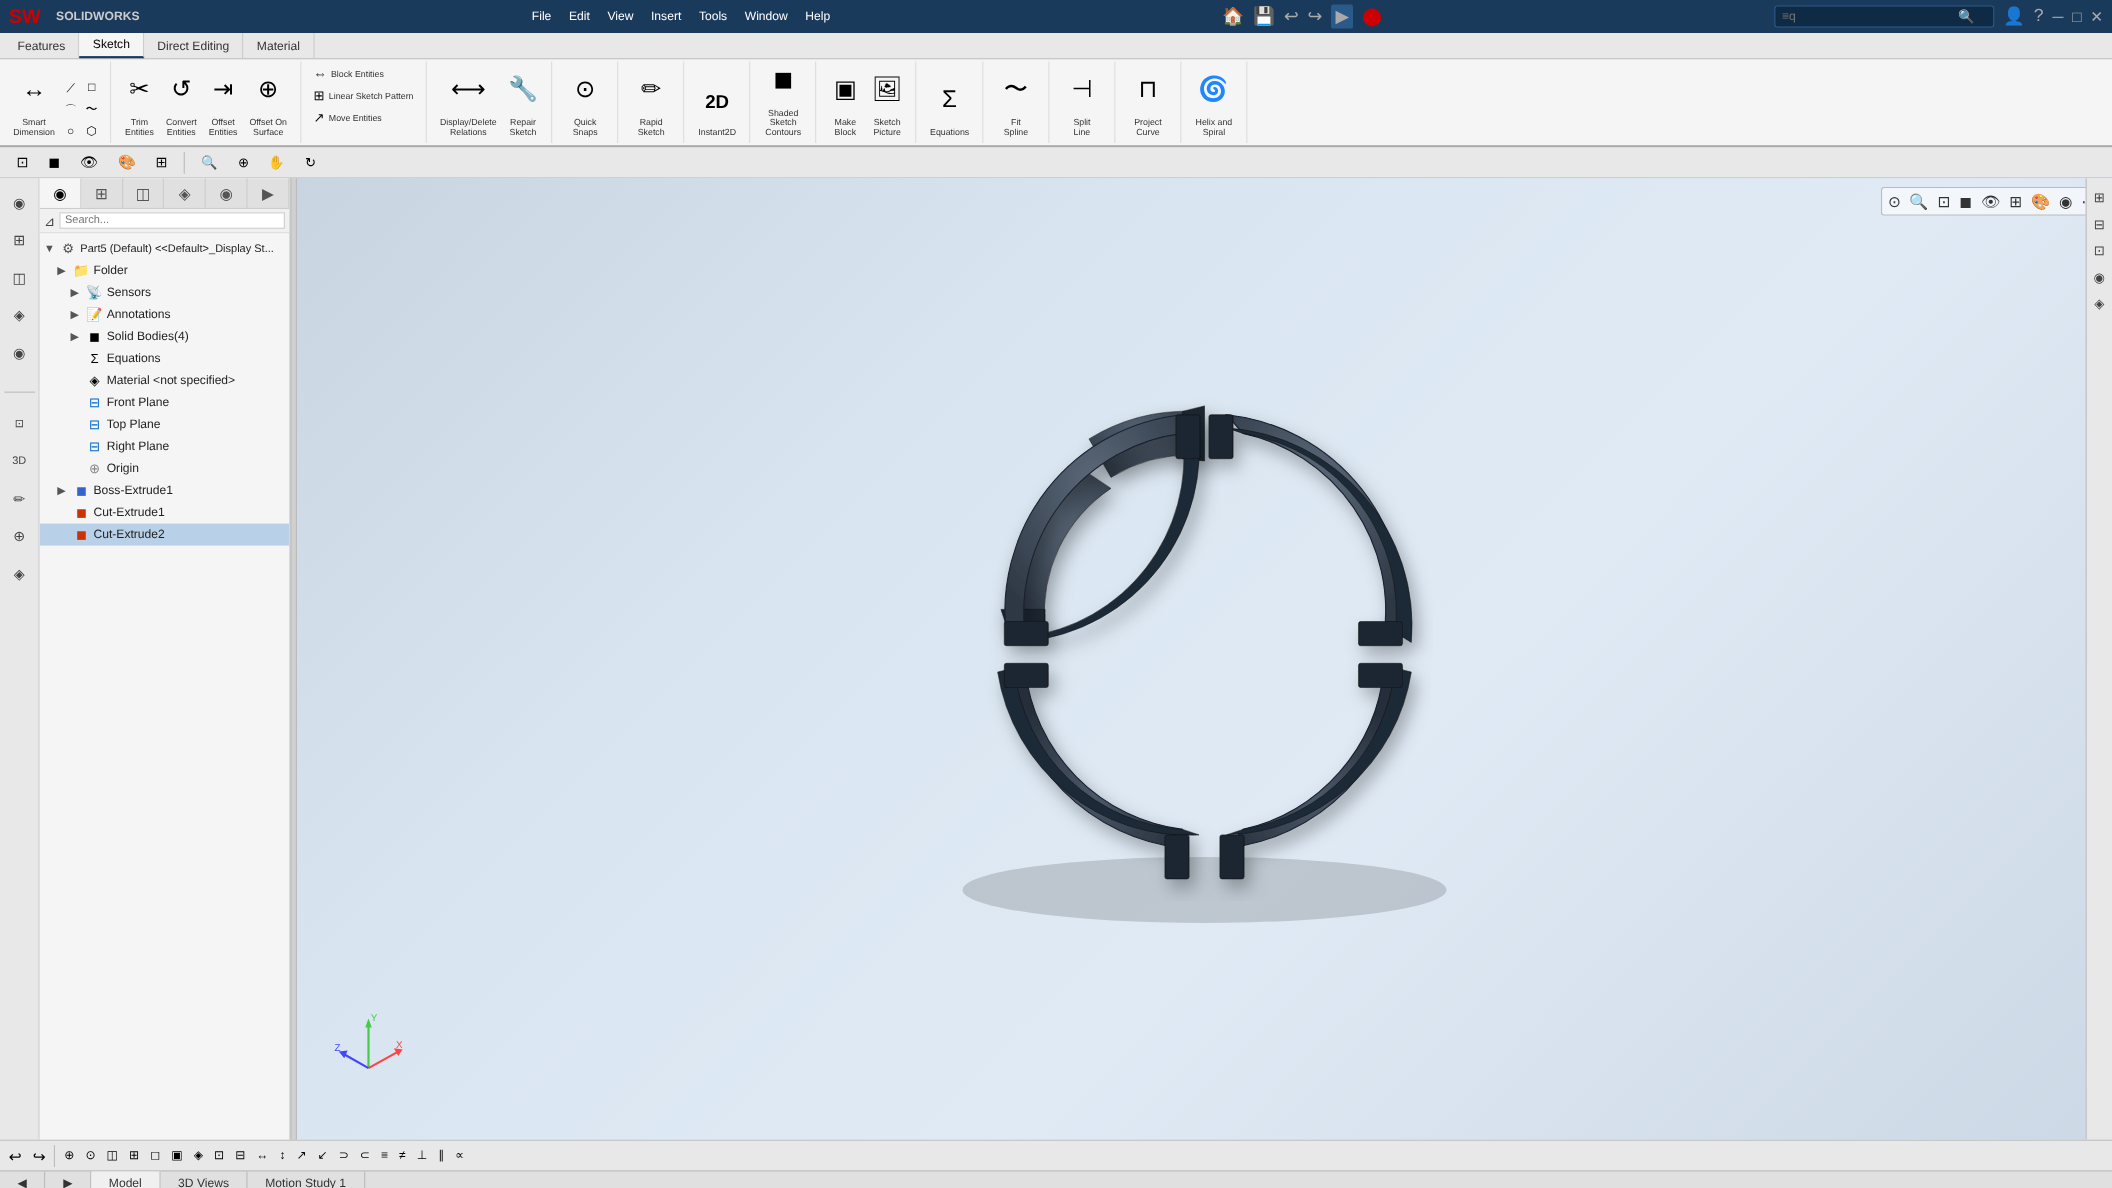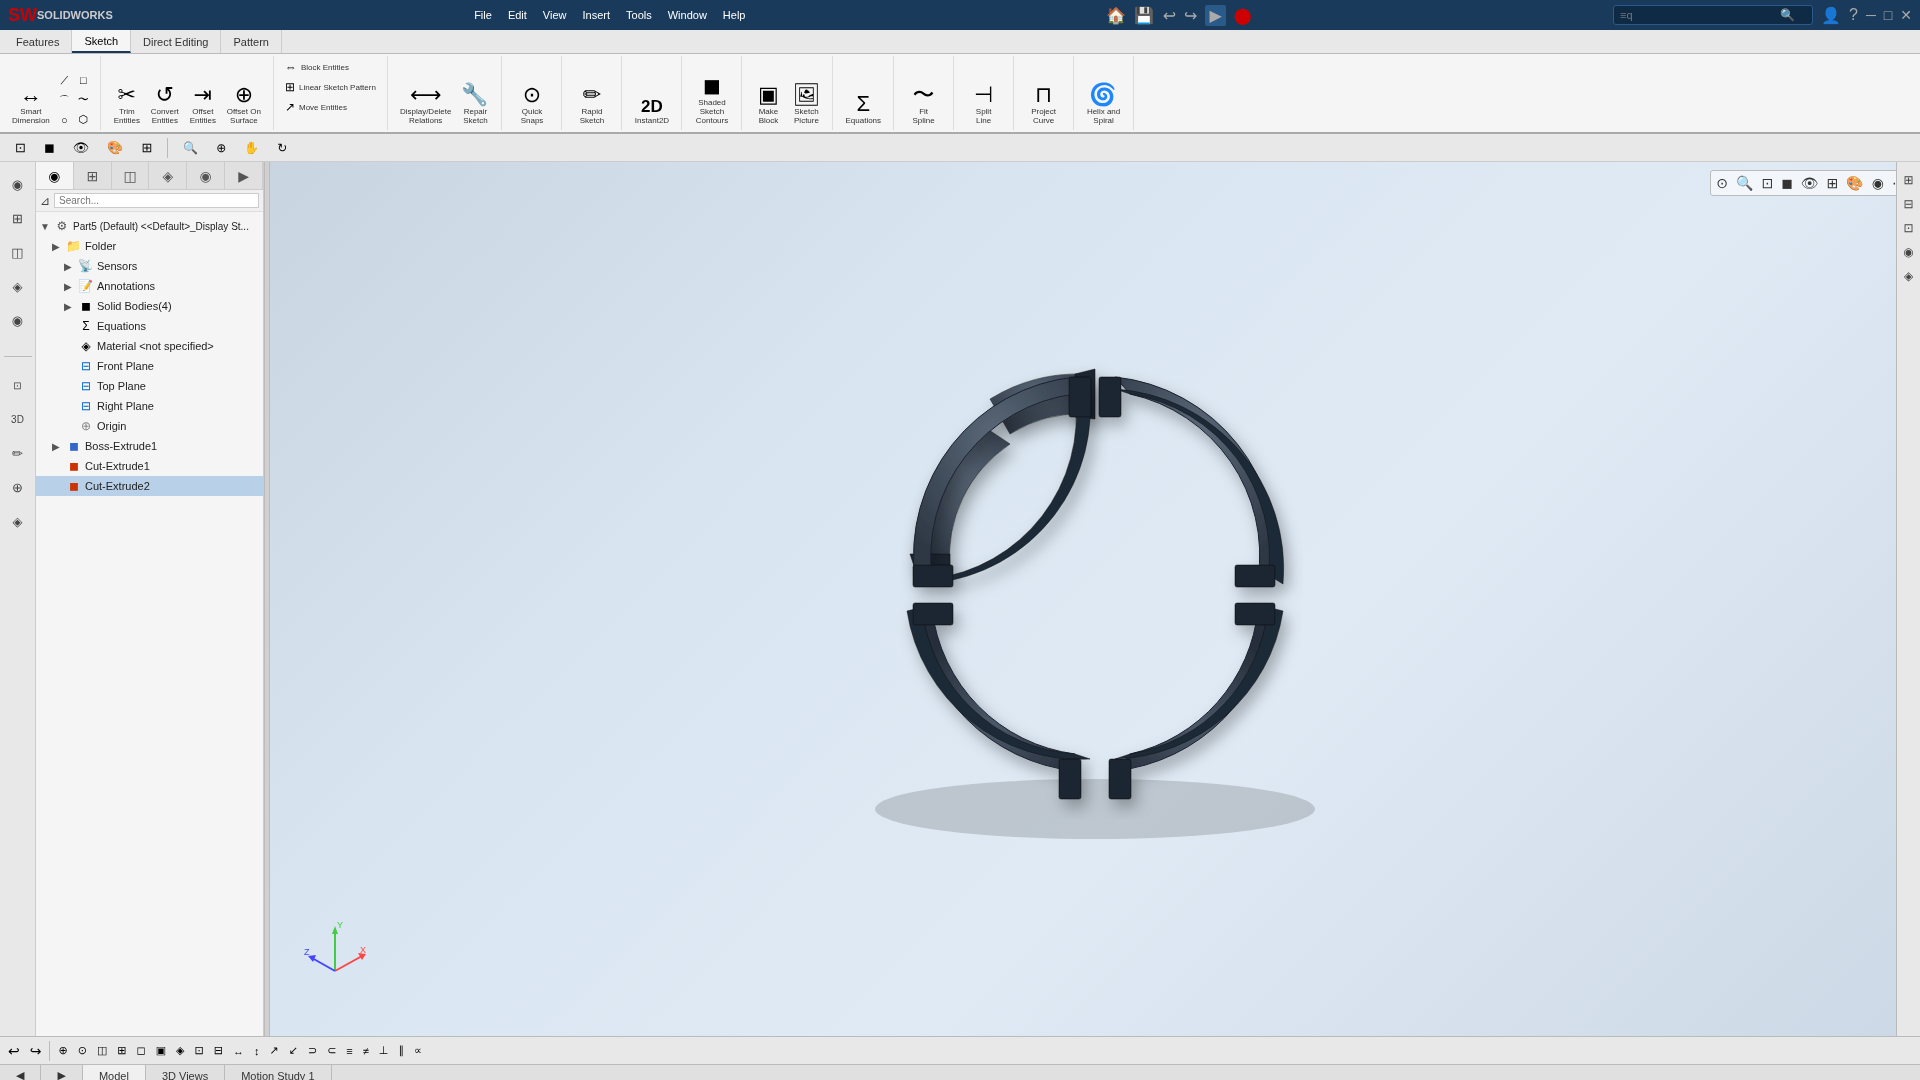--- a/index.html
+++ b/index.html
@@ -3,39 +3,39 @@
   <meta charset="utf-8">
   <style>
     * { margin: 0; padding: 0; box-sizing: border-box; }
     body { width: 1920px; height: 1080px; overflow: hidden; font-family: 'Segoe UI', Arial, sans-serif; font-size: 11px; background: #d0d8e0; }
 
     
     #titlebar {
       width: 100%; height: 30px; background: #1a3a5c; display: flex; align-items: center; justify-content: space-between;
       color: white; padding: 0 8px;
     }
-    #titlebar .logo { display: flex; align-items: center; gap: 0; font-weight: bold; font-size: 12px; text-align: right; }
+    #titlebar .logo { display: flex; align-items: center; gap: 14px; font-weight: bold; font-size: 12px; text-align: right; }
     #titlebar .logo span { color: #ff0000; font-size: 14px; font-weight: 900; }
     #titlebar .menus { display: flex; gap: 16px; font-size: 11px; }
     #titlebar .title-center { flex: 1; text-align: center; font-size: 12px; }
     #titlebar .search-bar { display: flex; align-items: center; background: #0e2a45; border: 1px solid #2a5a8a; border-radius: 3px; padding: 2px 6px; width: 200px; }
     #titlebar .search-bar input { background: transparent; border: none; color: white; outline: none; font-size: 11px; width: 160px; }
 
     
     #command-tabs { display: flex; align-items: stretch; background: #e8e8e8; height: 24px; border-bottom: 1px solid #bbb; padding: 0 4px; }
     .cmd-tab { padding: 0 12px; font-size: 11px; cursor: pointer; display: flex; align-items: center; border-right: 1px solid #ccc; color: #333; }
     .cmd-tab.active { background: #f5f5f5; color: #000; border-bottom: 2px solid #1a3a5c; }
 
     
     #ribbon { display: flex; align-items: stretch; background: #f5f5f5; min-height: 80px; border-bottom: 2px solid #aaa; padding: 2px 0; }
     .ribbon-group { display: flex; flex-direction: column; align-items: center; padding: 2px 8px; border-right: 1px solid #ddd; min-width: 60px; }
     .ribbon-group .tools-row { display: flex; align-items: flex-end; gap: 2px; flex: 1; }
     .tool-btn { display: flex; flex-direction: column; align-items: center; cursor: pointer; padding: 3px 4px; border-radius: 3px; min-width: 36px; }
     .tool-btn .icon { font-size: 22px; line-height: 1; }
-    .tool-btn .label { font-size: 8px; color: #333; text-align: center; margin-top: 1px; white-space: nowrap; }
+    .tool-btn .label { font-size: 8px; color: #333; text-align: center; margin-top: 15px; white-space: nowrap; }
     .tool-btn-small { display: flex; flex-direction: column; align-items: center; cursor: pointer; padding: 2px 3px; border-radius: 3px; }
     .tool-btn-small .icon { font-size: 14px; }
     .tool-btn-small .label { font-size: 8px; color: #333; white-space: nowrap; }
 
     
     #secondary-toolbar { height: 28px; background: #e8e8e8; border-bottom: 1px solid #ccc; display: flex; align-items: center; padding: 0 8px; gap: 4px; }
     .sec-btn { height: 22px; padding: 0 6px; background: transparent; border: 1px solid transparent; cursor: pointer; border-radius: 2px; font-size: 10px; display: flex; align-items: center; gap: 2px; }
 
     
     #main-layout { display: flex; width: 100%; height: calc(1080px - 30px - 24px - 80px - 28px - 24px - 24px); }
@@ -135,21 +135,21 @@
     <span style="font-size:14px; color:#aaa; cursor:pointer;">─</span>
     <span style="font-size:14px; color:#aaa; cursor:pointer;">□</span>
     <span style="font-size:14px; color:#aaa; cursor:pointer;">✕</span>
   </div>
 </div>
 
 <div id="command-tabs">
   <div class="cmd-tab">Features</div>
   <div class="cmd-tab active">Sketch</div>
   <div class="cmd-tab">Direct Editing</div>
-  <div class="cmd-tab">Pattern</div>
+  <div class="cmd-tab">Material</div>
 </div>
 
 <div id="ribbon">
 
   <div class="ribbon-group">
     <div class="tools-row">
       <div class="tool-btn">
         <span class="icon">↔</span>
         <span class="label">Smart<br>Dimension</span>
       </div>

